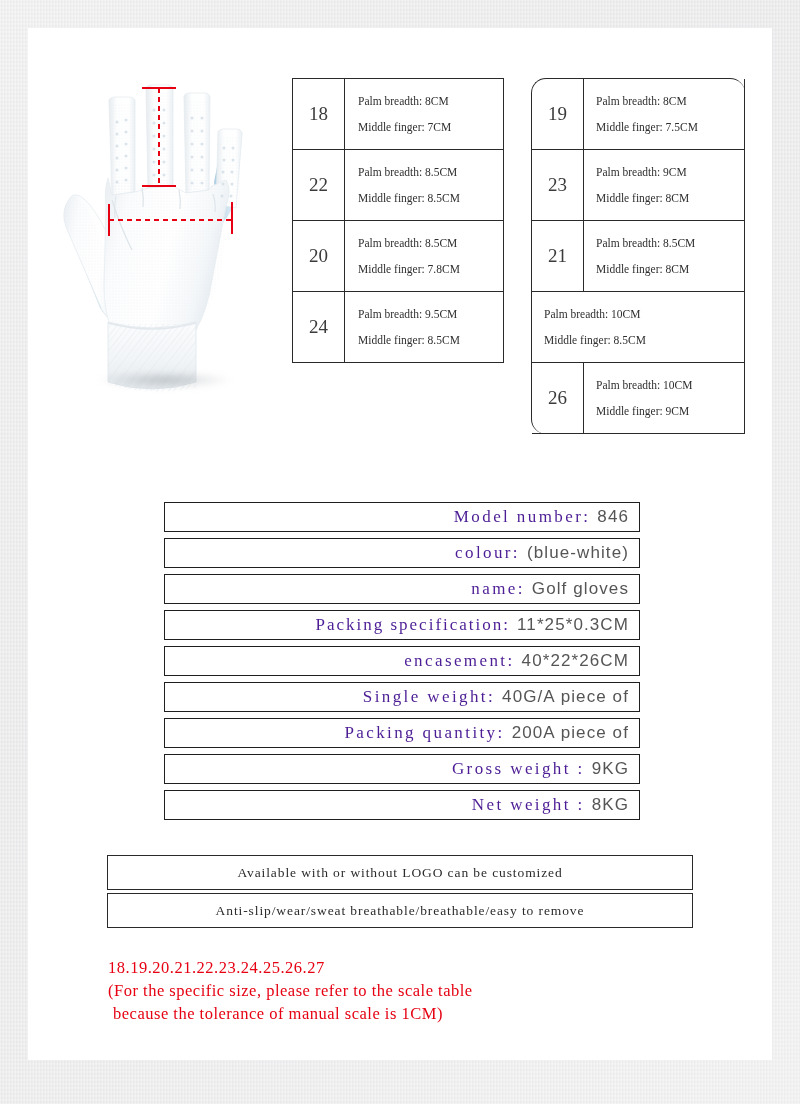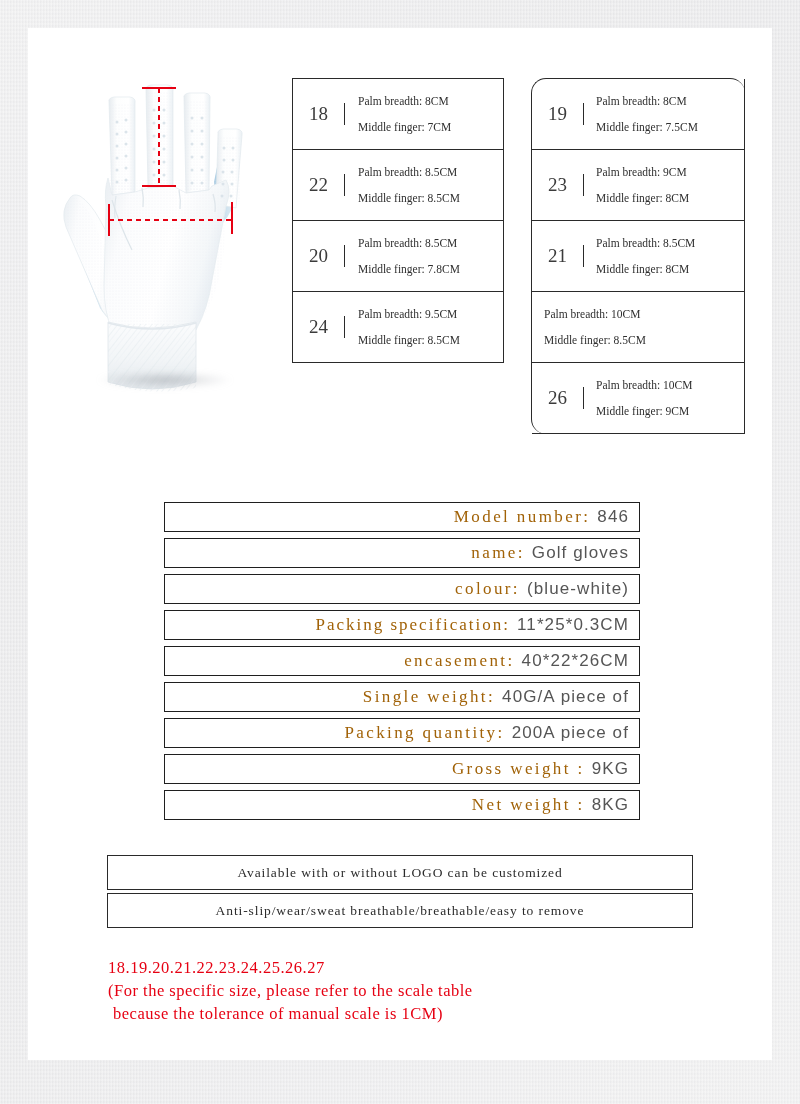--- a/index.html
+++ b/index.html
@@ -56,21 +56,20 @@
     box-sizing: border-box;
   }
   #size-table-left  { left: 264px; top: 50px; width: 212px; }
   #size-table-right { left: 503px; top: 50px; width: 214px; border-radius: 15px; }
   .size-row {
     display: flex;
     height: 71px;
     border-bottom: 1.6px solid #2a2a2a;
     border-right: 1.6px solid #2a2a2a;
     box-sizing: border-box;
-    align-items: center;
   }
   .size-num {
     width: 52px;
     flex: 0 0 52px;
     border-right: 1.6px solid #2a2a2a;
     display: flex;
     align-items: center;
     justify-content: center;
     font-size: 19px;
     color: #3b3b3b;
@@ -107,21 +106,21 @@
     display: flex;
     align-items: center;
     justify-content: flex-end;
     padding-right: 10px;
     background: #fff;
   }
   .spec-label {
     font-family: "Liberation Serif", serif;
     font-size: 17px;
     letter-spacing: 2.4px;
-    color: #a16207;
+    color: #4c1d95;
     white-space: nowrap;
   }
   .spec-value {
     font-family: "Liberation Sans", sans-serif;
     font-size: 17px;
     letter-spacing: 1.1px;
     color: #555555;
     margin-left: 7px;
     white-space: nowrap;
   }
@@ -379,26 +378,26 @@
       </div>
     </div>
   </div>
 
   <div id="spec-list">
     <div class="spec-box">
       <span class="spec-label">Model number:</span>
       <span class="spec-value">846</span>
     </div>
     <div class="spec-box">
+      <span class="spec-label">colour:</span>
+      <span class="spec-value">(blue-white)</span>
+    </div>
+    <div class="spec-box">
       <span class="spec-label">name:</span>
       <span class="spec-value">Golf gloves</span>
-    </div>
-    <div class="spec-box">
-      <span class="spec-label">colour:</span>
-      <span class="spec-value">(blue-white)</span>
     </div>
     <div class="spec-box wide-label">
       <span class="spec-label">Packing specification:</span>
       <span class="spec-value">11*25*0.3CM</span>
     </div>
     <div class="spec-box">
       <span class="spec-label">encasement:</span>
       <span class="spec-value">40*22*26CM</span>
     </div>
     <div class="spec-box">

